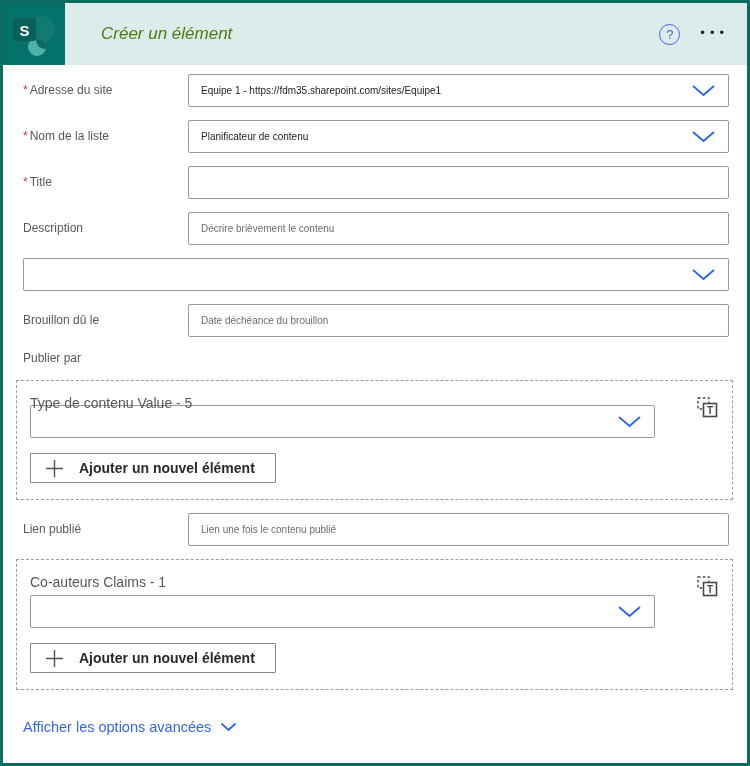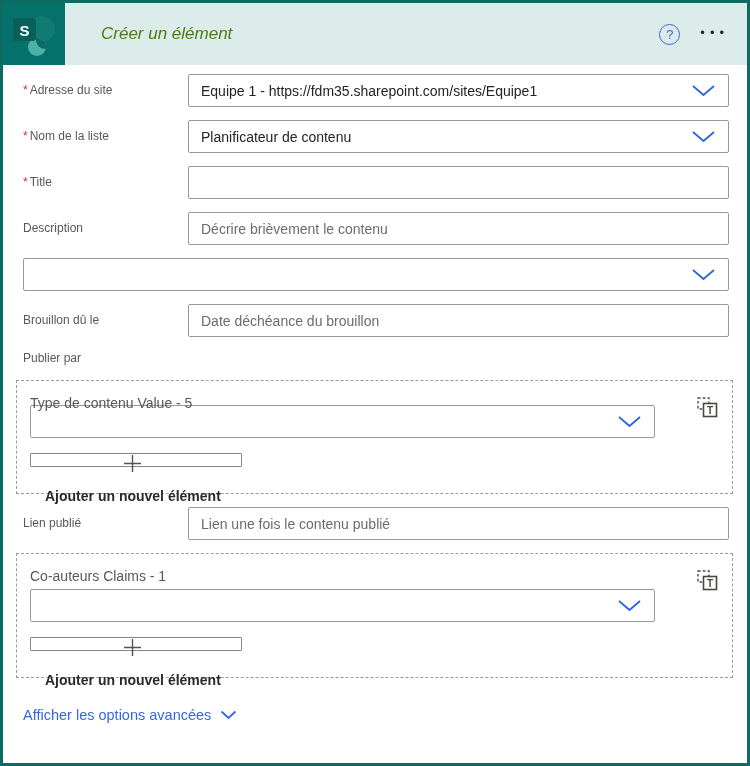--- a/index.html
+++ b/index.html
@@ -48,21 +48,21 @@
     font-size: 12px; color: #5A5855; line-height: 17px;
     padding-right: 8px;
   }
   .req { color: #D13438; margin-right: 2px; }
   .control { flex: 1; min-width: 0; }
 
   .input, .combo {
     width: 100%; height: 33px;
     border: 1px solid #9B9997; border-radius: 2px;
     background: #fff; font-family: "Liberation Sans", sans-serif;
-    font-size: 14px; color: #252423; padding: 0 12px;
+    font-size: 10px; color: #252423; padding: 0 12px;
   }
   .input { outline: none; }
   .input::placeholder { color: #6E6C6A; opacity: 1; }
   .combo {
     display: flex; align-items: center; justify-content: space-between;
     cursor: pointer;
   }
   .combo-value { white-space: nowrap; overflow: hidden; text-overflow: ellipsis; }
   .chev { flex: none; display: flex; align-items: center; margin-left: 10px; }
 
@@ -76,26 +76,25 @@
   .group-label {
     width: 172px;
     font-size: 14px; color: #5A5855; line-height: 17px;
     margin-bottom: 4px;
   }
   .group.overlap .group-label { margin-bottom: -7px; position: relative; z-index: 1; }
   .group .combo { width: 625px; background: #fff; position: relative; }
   .add-btn {
     margin-top: 15px;
     display: inline-flex; align-items: center; gap: 15px;
-    height: 14px; padding: 0 20px 0 14px;
+    height: 30px; padding: 0 20px 0 14px;
     background: #fff; border: 1px solid #8A8886; border-radius: 1px;
     font-family: "Liberation Sans", sans-serif;
     font-size: 14px; font-weight: 700; color: #2B2A29;
     cursor: pointer;
-    flex-direction: column;
   }
   .plus { display: flex; align-items: center; }
   .toggle-btn {
     position: absolute; top: 16px; right: 14px;
     background: transparent; border: none; padding: 0; cursor: pointer;
   }
 
   
   .adv-link {
     display: inline-flex; align-items: center; gap: 9px;

